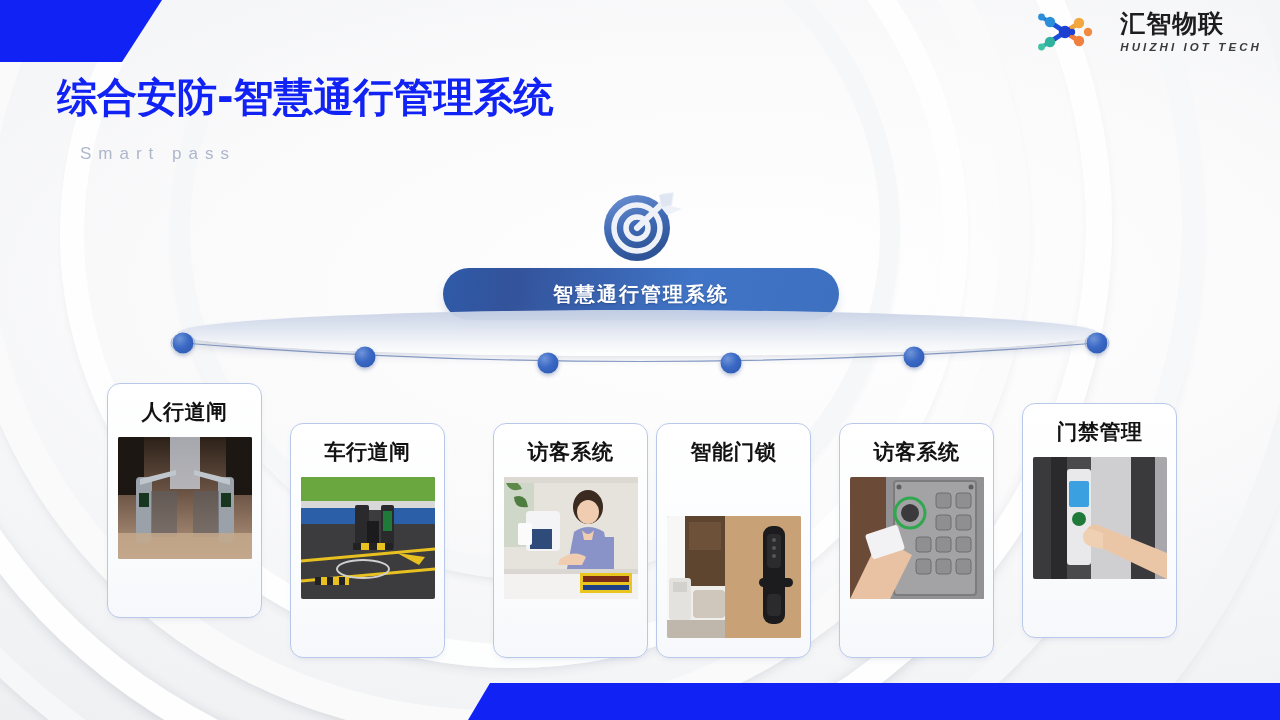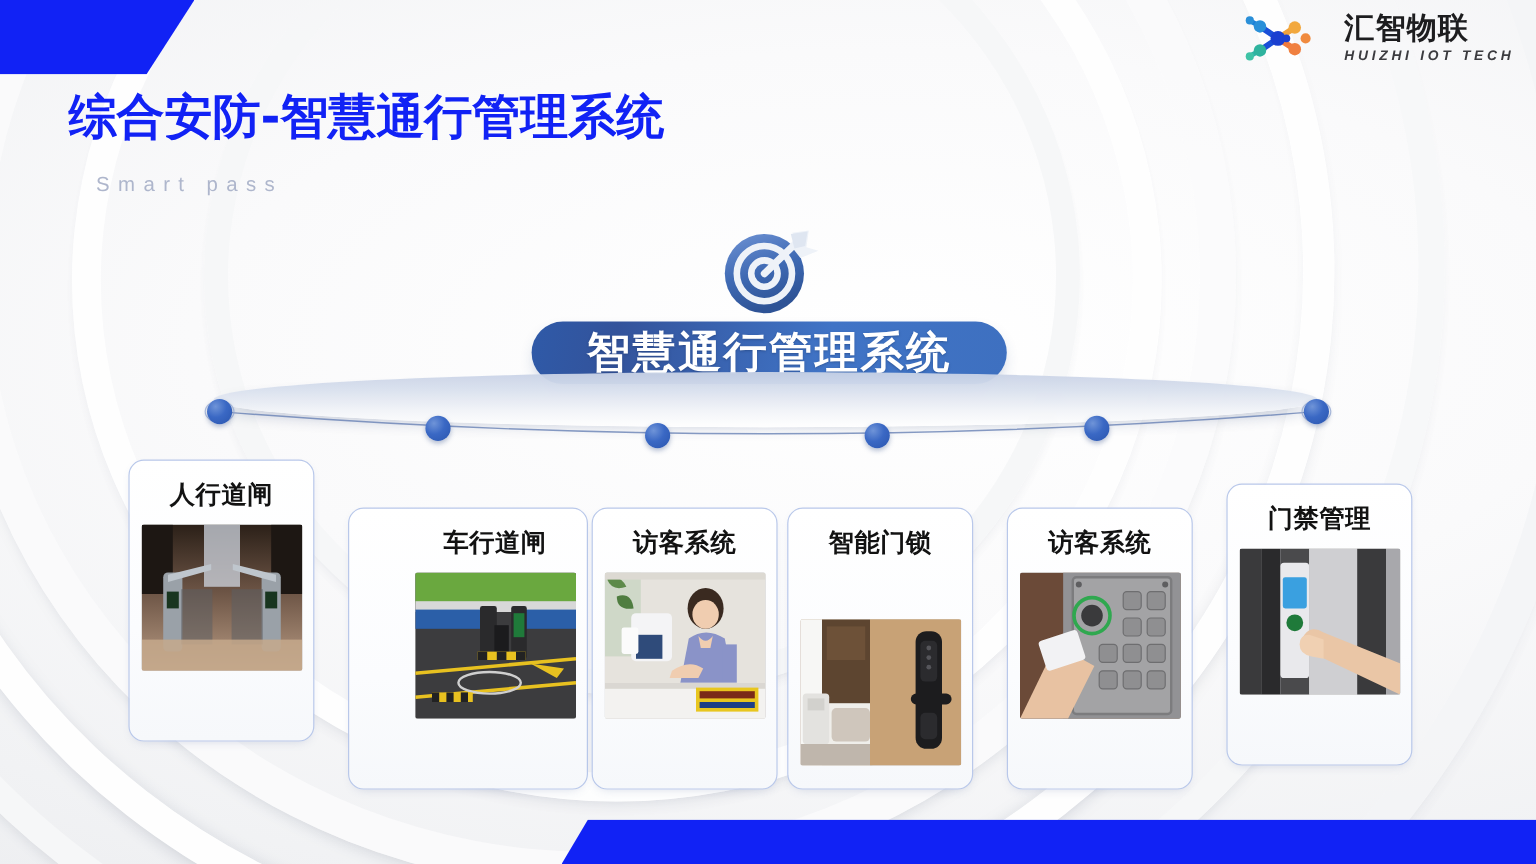--- a/index.html
+++ b/index.html
@@ -77,21 +77,21 @@
 
   
   .hero-pill{
     position:absolute;left:443px;top:268px;width:396px;height:52px;
     border-radius:26px;
     background:linear-gradient(100deg,#2f5aa8 0%,#33539b 18%,#4074c6 62%,#3e70c0 100%);
     box-shadow:0 6px 14px -6px rgba(40,70,130,.45);
     display:flex;align-items:center;justify-content:center;
   }
   .hero-pill-label{
-    color:#ffffff;font-size:36px;font-weight:bold;letter-spacing:2px;
+    color:#ffffff;font-size:20px;font-weight:bold;letter-spacing:2px;
     font-family:"DejaVu Sans","Liberation Sans",sans-serif;
     text-shadow:0 1px 2px rgba(20,40,80,.35);
   }
 
   
   .platform{
     position:absolute;left:178px;top:310px;width:920px;height:46px;
     border-radius:50%;
     background:linear-gradient(180deg,#c8d2e6 0%,#dbe2ef 35%,#f2f4f8 70%,#ffffff 100%);
     opacity:.95;
@@ -234,21 +234,21 @@
         <rect x="21" y="56" width="10" height="14" fill="#18351f"></rect>
         <rect x="103" y="56" width="10" height="14" fill="#18351f"></rect>
         <path d="M22 42 L58 33 L58 38 L22 48 Z" fill="#bfc6cd"></path>
         <path d="M112 42 L76 33 L76 38 L112 48 Z" fill="#bfc6cd"></path>
         <rect x="33" y="54" width="26" height="46" fill="#5c5f63" opacity="0.55"></rect>
         <rect x="75" y="54" width="26" height="46" fill="#5c5f63" opacity="0.55"></rect>
         <rect x="0" y="96" width="134" height="26" fill="#c6a98c" opacity="0.85"></rect>
       </svg>
         </div>
       </div>
-      <div class="card" style="left: 290px; top: 423px; width: 153px; height: 233px; border-color: rgb(185, 200, 234); padding-left: 45px;">
+      <div class="card" style="left: 290px; top: 423px; width: 153px; height: 233px; border-color: rgb(185, 200, 234);">
         <div class="card-title">车行道闸</div>
         <div class="card-photo">
       <svg viewBox="0 0 134 122" preserveAspectRatio="none" xmlns="http://www.w3.org/2000/svg">
         <rect width="134" height="122" fill="#3c3c3e"></rect>
         <rect x="0" y="0" width="134" height="26" fill="#6aa83f"></rect>
         <rect x="0" y="24" width="134" height="9" fill="#d8d8d8"></rect>
         <rect x="0" y="31" width="58" height="16" fill="#2b5fa8"></rect>
         <rect x="88" y="31" width="46" height="16" fill="#2b5fa8"></rect>
         <rect x="54" y="28" width="14" height="42" rx="2" fill="#2a2a2c"></rect>
         <rect x="80" y="28" width="13" height="44" rx="2" fill="#2a2a2c"></rect>

